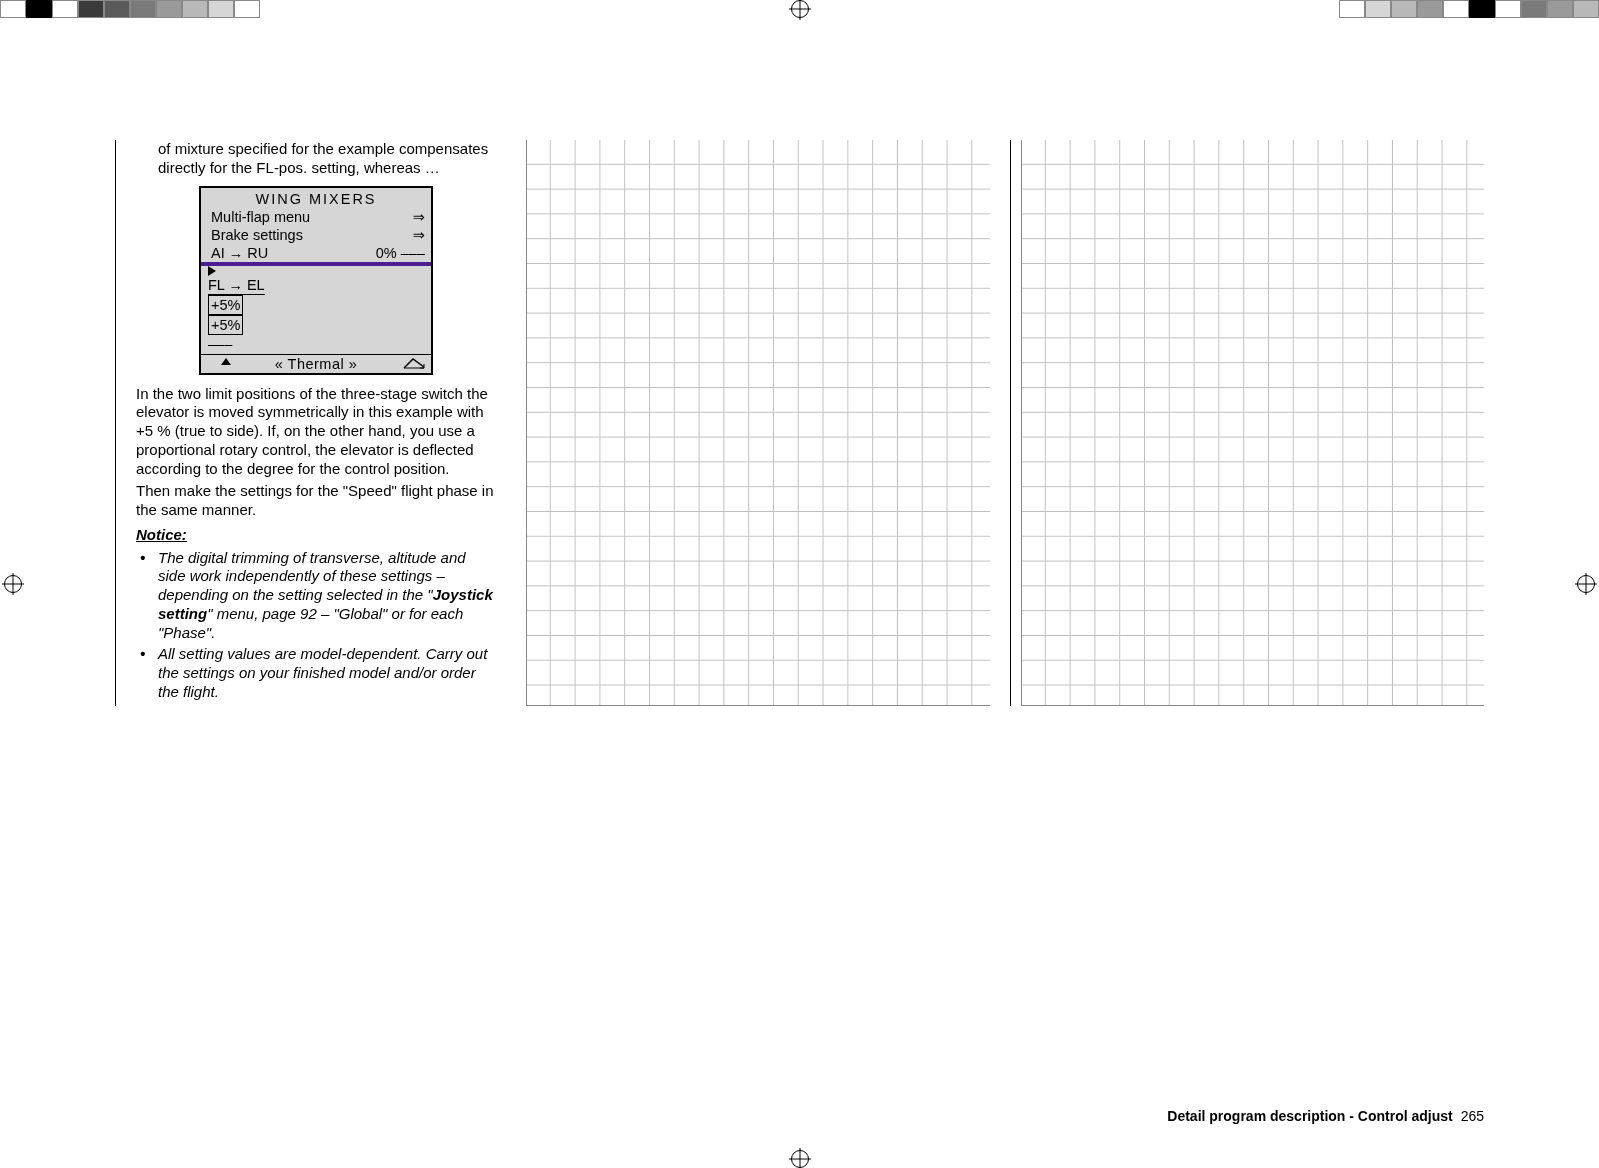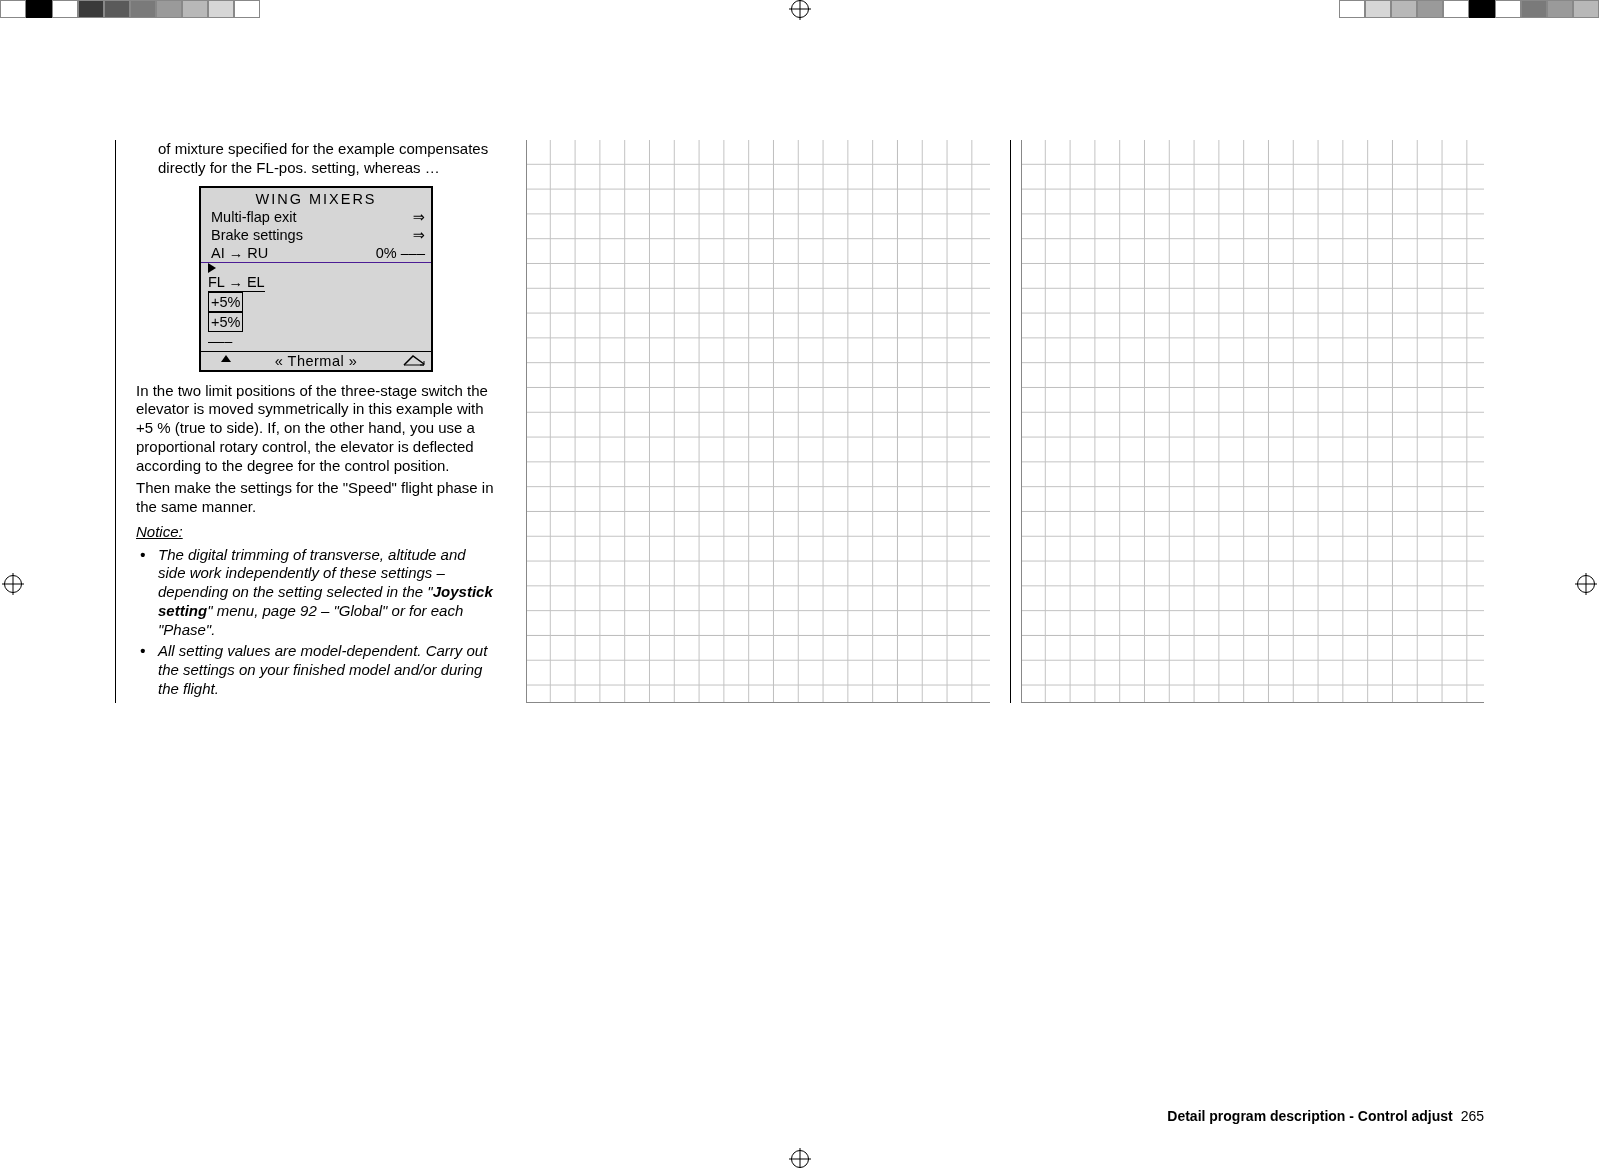--- a/index.html
+++ b/index.html
@@ -104,21 +104,21 @@
   }
   ul.bullets > li::before {
     content: "•";
     position: absolute;
     left: 4px;
     top: 0;
     font-weight: bold;
   }
   .italic, em { font-style: italic; }
   .bold, strong { font-weight: bold; }
-  .underline { text-decoration: underline; }
+  .underline { text-decoration: underline; font-weight: bold; }
 
   
   .lcd {
     margin: 8px auto 10px auto;
     width: 230px;
     background: #d6d6d6;
     border: 2px solid #000;
     font-family: "Arial Narrow", Arial, sans-serif;
     font-size: 14.5px;
     line-height: 1.25;
@@ -270,28 +270,28 @@
 
     <div class="textcol">
 
       <p style="padding-left:22px">of mixture specified for the example compensates directly for the FL-pos. setting, whereas …</p>
 
 
 
       <div class="lcd">
         <div class="title">WING  MIXERS</div>
         <div class="row">
-          <span class="label">&nbsp;<span>Multi-flap exit</span></span>
+          <span class="label">&nbsp;<span>Multi-flap menu</span></span>
           <span class="val">⇒</span>
         </div>
         <div class="row">
           <span class="label">&nbsp;<span>Brake settings</span></span>
           <span class="val">⇒</span>
         </div>
-        <div class="row" style="border-bottom:1px solid #4c1d95;">
+        <div class="row" style="border-bottom:4px solid #4c1d95;">
           <span class="label">&nbsp;<span>AI</span><span> → </span><span>RU</span></span>
           <span class="val"><span>0%</span> <span>–––</span></span>
         </div>
         <div class="row" style="border-bottom:1px solid #000;flex-direction:column;">
           <span class="pointer"></span>
           <span class="label" style="flex:0 0 auto; border-bottom:1px solid #000;"><span>FL</span><span> → </span><span>EL</span></span>
           <span class="sel">+5%</span>
           <span class="sel">+5%</span>
           <span style="flex:1"></span>
           <span class="val">–––</span>
@@ -311,21 +311,21 @@
 
       <p>In the two limit positions of the three-stage switch the elevator is moved symmetrically in this example with +5 % (true to side). If, on the other hand, you use a proportional rotary control, the elevator is deflected according to the degree for the control position.</p>
       <p>Then make the settings for the "Speed" flight phase in the same manner.</p>
 
       <p class="italic underline" style="margin-top:6px">Notice:</p>
 
       <ul class="bullets italic">
         <li>
           <span>The digital trimming of transverse, altitude and side work independently of these settings – depending on the setting selected in the "</span><strong>Joystick setting</strong><span>" menu, page 92 – "Global" or for each "Phase".</span>
         </li>
-        <li>All setting values are model-dependent. Carry out the settings on your finished model and/or during the flight.</li>
+        <li>All setting values are model-dependent. Carry out the settings on your finished model and/or order the flight.</li>
       </ul>
     </div>
 
     <div class="gridwrap">
       <div class="gridpane">
         <div class="grid" style="height:692px">
             <div class="grid-inner"></div>
             <div class="grid-border"></div>
           </div>
       </div>

